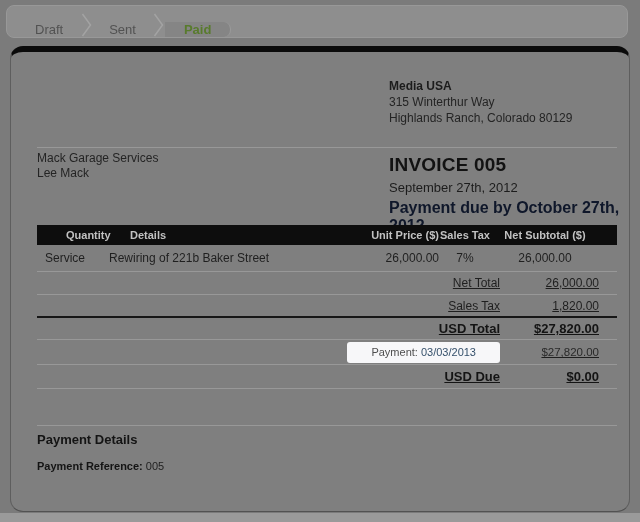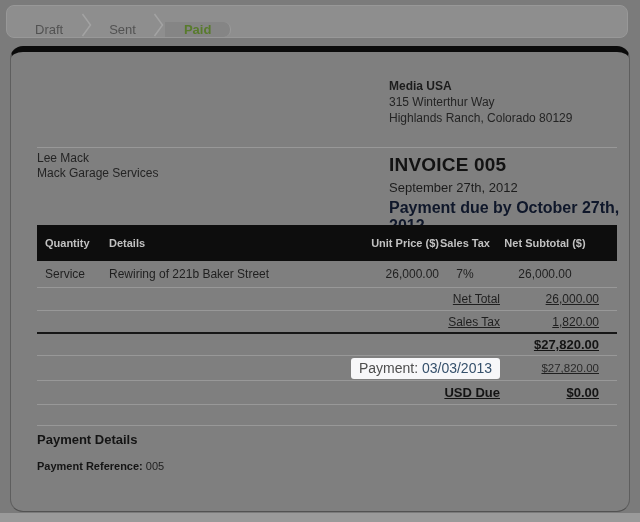--- a/index.html
+++ b/index.html
@@ -44,22 +44,22 @@
   .rule-top{top:95px;}
   .rule-footer{top:373px;}
   .client-block{position:absolute;left:26px;top:99px;font-size:12px;line-height:15px;color:#242424;}
   .invoice-head{position:absolute;left:378px;top:102px;}
   .invoice-title{font-size:19px;font-weight:bold;color:#121212;letter-spacing:.2px;}
   .invoice-date{font-size:13px;font-weight:normal;color:#1c1c1c;margin-top:4px;}
   .invoice-due{font-size:16px;font-weight:bold;color:#0f172a;margin-top:4px;}
   
   .inv-table{position:absolute;left:26px;top:173px;width:580px;}
   .thead{
-    display:flex;align-items:center;height:36px;background:#0d0d0d;
-    color:#c1c1c1;font-size:11px;font-weight:bold;
+    display:flex;align-items:center;height:20px;background:#0d0d0d;
+    color:#c1c1c1;font-size:11px;font-weight:bold;padding-left:21px;
   }
   .col-q{width:72px;padding-left:8px;}
   .col-d{flex:1;}
   .col-up{width:105px;text-align:right;}
   .col-st{width:52px;text-align:center;line-height:12px;}
   .col-ns{width:126px;text-align:center;padding-right:18px;}
   .trow{
     display:flex;align-items:center;height:27px;
     font-size:12px;color:#1f1f1f;border-bottom:1px solid #989898;
   }
@@ -70,21 +70,21 @@
   }
   .srow .slabel{flex:1;text-align:right;}
   .srow .svalue{width:117px;text-align:right;padding-right:18px;}
   .srow-nettotal{height:23px;}
   .srow-salestax{height:23px;border-bottom:2px solid #161616;}
   .srow-usdtotal{height:22px;font-size:13px;font-weight:bold;color:#141414;}
   .srow-payment{height:25px;}
   .srow-usddue{height:24px;font-size:13px;font-weight:bold;color:#141414;}
   .payment-chip{
     display:inline-block;background:#f7f7f9;border-radius:3px;
-    padding:4px 8px;font-size:14px;line-height:13px;
+    padding:4px 24px;font-size:11px;line-height:13px;
   }
   .payment-chip .plabel{color:#4e4e4e;}
   .payment-chip .pdate{color:#35506b;}
   .srow-payment .svalue{font-size:11.5px;color:#2a2a2a;}
   
   .pd-heading{position:absolute;left:26px;top:380px;font-size:13px;font-weight:bold;color:#141414;}
   .pd-reference{position:absolute;left:26px;top:408px;font-size:11px;color:#1f1f1f;}
   .pd-reference .ref-label{font-weight:bold;color:#141414;}
 </style>
 </head>
@@ -116,22 +116,22 @@
 
   <div class="company-block">
     <div class="company-name">Media USA</div>
     <div>315 Winterthur Way</div>
     <div>Highlands Ranch, Colorado 80129</div>
   </div>
 
   <div class="rule rule-top"></div>
 
   <div class="client-block">
+    <div>Mack Garage Services</div>
     <div>Lee Mack</div>
-    <div>Mack Garage Services</div>
   </div>
 
   <div class="invoice-head">
     <div class="invoice-title">INVOICE 005</div>
     <div class="invoice-date">September 27th, 2012</div>
     <div class="invoice-due">Payment due by October 27th, 2012</div>
   </div>
 
   <div class="inv-table">
     <div class="thead">
@@ -154,20 +154,21 @@
       <div class="slabel">Net Total</div>
       <div class="svalue">26,000.00</div>
     </div>
 
     <div class="srow srow-salestax">
       <div class="slabel">Sales Tax</div>
       <div class="svalue">1,820.00</div>
     </div>
 
     <div class="srow srow-usdtotal">
+      <div class="slabel">USD Total</div>
       <div class="svalue">$27,820.00</div>
     </div>
 
     <div class="srow srow-payment">
       <div class="slabel">
         <span class="payment-chip"><span class="plabel">Payment:</span>&nbsp;<span class="pdate">03/03/2013</span></span>
       </div>
       <div class="svalue">$27,820.00</div>
     </div>
 

